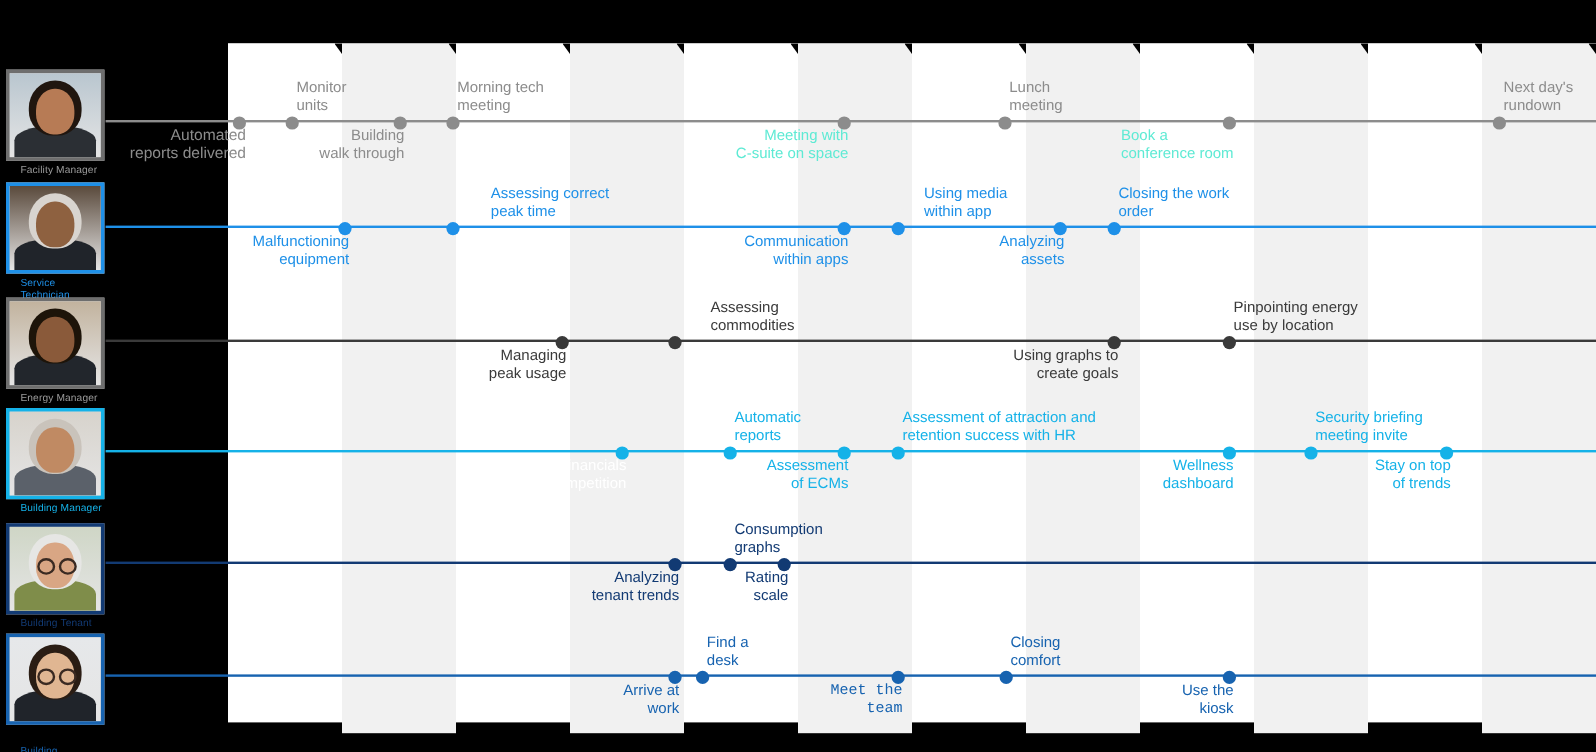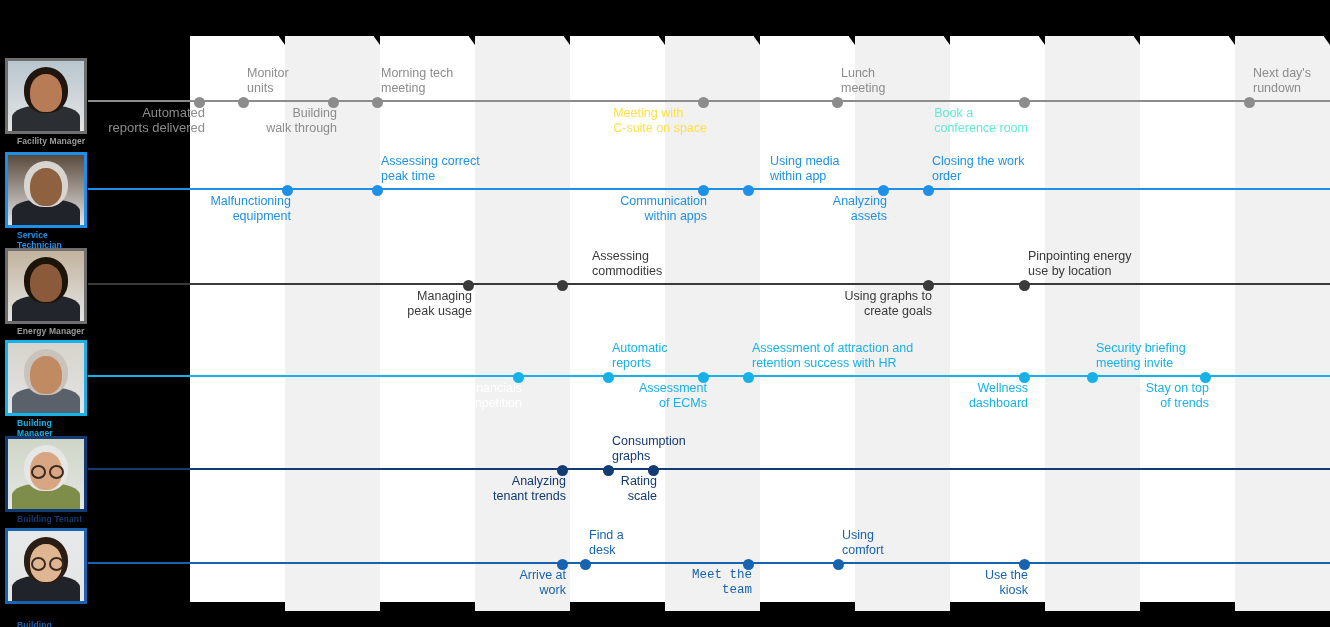--- a/index.html
+++ b/index.html
@@ -16,21 +16,21 @@
   .bands{position:absolute;left:190px;top:36px;width:1140px;height:583px;}
   .band{position:absolute;top:0;width:95px;height:566px;background:#ffffff;}
   .band.alt{background:#f1f1f1;height:575px;}
   .notch{position:absolute;top:0px;width:13px;height:9px;background:#000;
          clip-path:polygon(0 0,100% 0,50% 100%);}
 
   
   .persona{position:absolute;left:5px;width:82px;}
   .pbox{width:82px;height:76px;box-sizing:border-box;border:3px solid #808080;
         overflow:hidden;position:relative;background:#d8d8d8;}
-  .plabel{font-size:8.5px;font-weight:bold;margin-top:2px;color:#9a9a9a;letter-spacing:.1px;padding-left:12px;}
+  .plabel{font-size:8.5px;font-weight:normal;margin-top:2px;color:#9a9a9a;letter-spacing:.1px;padding-left:12px;}
 
   
   .row{position:absolute;left:0;width:1330px;}
   .axis{position:absolute;left:88px;height:2px;}
   .dot{position:absolute;width:11px;height:11px;border-radius:50%;margin-left:-5.5px;margin-top:-4.5px;}
   .lbl{position:absolute;font-size:12.5px;line-height:14.5px;white-space:pre;}
   .lbl.above{transform:translateY(-100%);}
   .intro{position:absolute;font-size:13px;line-height:14.5px;white-space:pre;text-align:right;}
 
   
@@ -139,39 +139,39 @@
         <div class="dot" style="left: 243px; top: 101px; background: rgb(140, 140, 140);"></div>
         <div class="lbl above" style="color: rgb(140, 140, 140); left: 247px; white-space: pre; top: 95px; text-align: left;">Monitor
 units</div>
         <div class="dot" style="left: 333px; top: 101px; background: rgb(140, 140, 140);"></div>
         <div class="lbl" style="color: rgb(140, 140, 140); left: auto; white-space: pre; top: 106px; text-align: right; right: 993px;">Building
 walk through</div>
         <div class="dot" style="left: 377px; top: 101px; background: rgb(140, 140, 140);"></div>
         <div class="lbl above" style="color: rgb(140, 140, 140); left: 381px; white-space: pre; top: 95px; text-align: left;">Morning tech
 meeting</div>
         <div class="dot" style="left: 703px; top: 101px; background: rgb(140, 140, 140);"></div>
-        <div class="lbl" style="color: #fde047; left: auto; white-space: pre; top: 106px; right: 623px;">Meeting with
+        <div class="lbl" style="color: #5eead4; left: auto; white-space: pre; top: 106px; text-align: right; right: 623px;">Meeting with
 C-suite on space</div>
         <div class="dot" style="left: 837px; top: 101px; background: rgb(140, 140, 140);"></div>
         <div class="lbl above" style="color: rgb(140, 140, 140); left: 841px; white-space: pre; top: 95px; text-align: left;">Lunch
 meeting</div>
         <div class="dot" style="left: 1024px; top: 101px; background: rgb(140, 140, 140);"></div>
         <div class="lbl" style="color: #5eead4; left: auto; white-space: pre; top: 106px; text-align: left; right: 302px;">Book a
 conference room</div>
         <div class="dot" style="left: 1249px; top: 101px; background: rgb(140, 140, 140);"></div>
         <div class="lbl above" style="color: rgb(140, 140, 140); left: 1253px; white-space: pre; top: 95px; text-align: left;">Next day's
 rundown</div>
       </div>
       <div class="row" style="top: 0px;">
         <div class="axis" style="top: 188px; background: rgb(30, 144, 232); width: 1242px;"></div>
         <div class="dot" style="left: 287px; top: 189px; background: rgb(30, 144, 232);"></div>
         <div class="lbl" style="color: rgb(30, 144, 232); left: auto; white-space: pre; top: 194px; text-align: right; right: 1039px;">Malfunctioning
 equipment</div>
         <div class="dot" style="left: 377px; top: 189px; background: rgb(30, 144, 232);"></div>
-        <div class="lbl above" style="color: rgb(30, 144, 232); left: 381px; white-space: pre; top: 183px; text-align: left;">Assessing correct
+        <div class="lbl above" style="color: rgb(30, 144, 232); left: 381px; white-space: pre; top: 183px; text-align: left; padding-left: 28px;">Assessing correct
 peak time</div>
         <div class="dot" style="left: 703px; top: 189px; background: rgb(30, 144, 232);"></div>
         <div class="lbl" style="color: rgb(30, 144, 232); left: auto; white-space: pre; top: 194px; text-align: right; right: 623px;">Communication
 within apps</div>
         <div class="dot" style="left: 748px; top: 189px; background: rgb(30, 144, 232);"></div>
         <div class="lbl above" style="color: rgb(30, 144, 232); left: 752px; white-space: pre; top: 183px; text-align: left; margin-left: 18px;">Using media
 within app</div>
         <div class="dot" style="left: 883px; top: 189px; background: rgb(30, 144, 232);"></div>
         <div class="lbl" style="color: rgb(30, 144, 232); left: auto; white-space: pre; top: 194px; text-align: right; right: 443px;">Analyzing
 assets</div>
@@ -235,20 +235,20 @@
         <div class="dot" style="left: 562px; top: 563px; background: rgb(23, 99, 176);"></div>
         <div class="lbl" style="color: rgb(23, 99, 176); left: auto; white-space: pre; top: 568px; text-align: right; right: 764px;">Arrive at
 work</div>
         <div class="dot" style="left: 585px; top: 563px; background: rgb(23, 99, 176);"></div>
         <div class="lbl above" style="color: rgb(23, 99, 176); left: 589px; white-space: pre; top: 557px; text-align: left;">Find a
 desk</div>
         <div class="dot" style="left: 748px; top: 563px; background: rgb(23, 99, 176);"></div>
         <div class="lbl" style="color: rgb(23, 99, 176); left: auto; white-space: pre; top: 568px; text-align: right; right: 578px; font-family: Liberation Mono, monospace;">Meet the
 team</div>
         <div class="dot" style="left: 838px; top: 563px; background: rgb(23, 99, 176);"></div>
-        <div class="lbl above" style="color: rgb(23, 99, 176); left: 842px; white-space: pre; top: 557px; text-align: left;">Using
+        <div class="lbl above" style="color: rgb(23, 99, 176); left: 842px; white-space: pre; top: 557px; text-align: left;">Closing
 comfort</div>
         <div class="dot" style="left: 1024px; top: 563px; background: rgb(23, 99, 176);"></div>
         <div class="lbl" style="color: rgb(23, 99, 176); left: auto; white-space: pre; top: 568px; text-align: right; right: 302px;">Use the
 kiosk</div>
       </div>
     </div>
 </div>
 
 </body></html>

